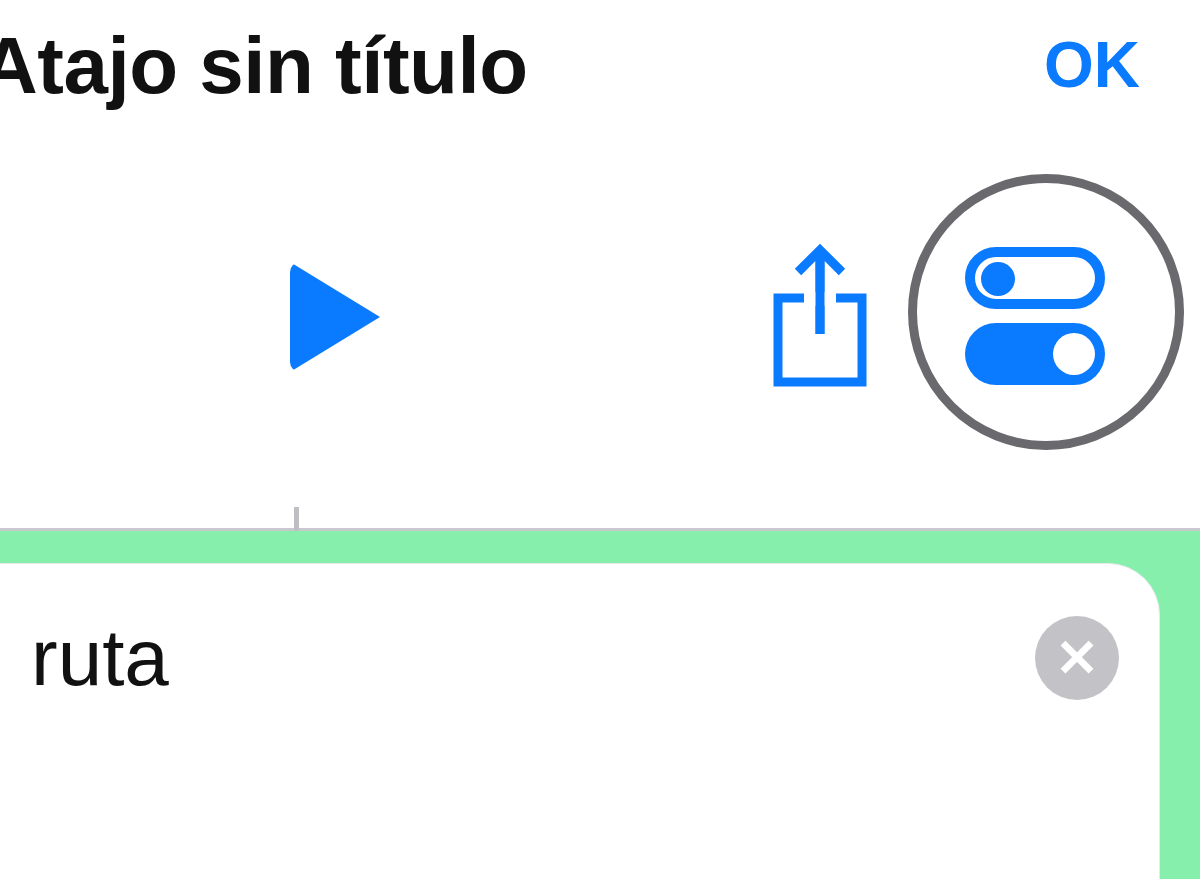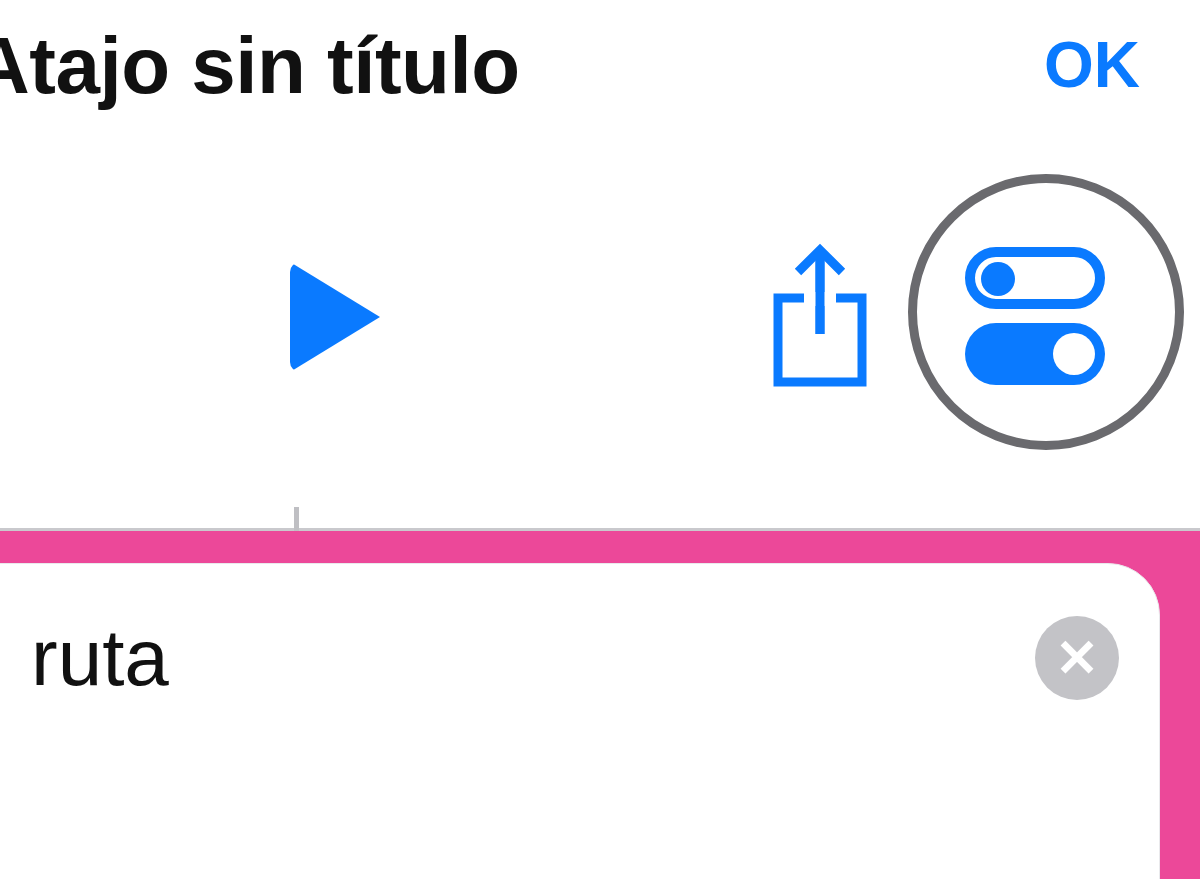--- a/index.html
+++ b/index.html
@@ -9,21 +9,21 @@
       overflow: hidden;
       font-family: -apple-system, "SF Pro Display", "Helvetica Neue", Arial, sans-serif;
       background: #ffffff;
       position: relative;
     }
 
     .title-bar {
       display: flex;
       align-items: flex-start;
       justify-content: space-between;
-      padding: 20px 60px 0 0;
+      padding: 20px 60px 0 8px;
     }
     .title-text {
       font-size: 80px;
       font-weight: 600;
       color: #111;
       letter-spacing: -0.5px;
       margin-left: -28px; 
     }
     .ok-button {
       font-size: 64px;
@@ -80,21 +80,21 @@
       top: 15px;
       cursor: pointer;
     }
 
     .card-area {
       position: absolute;
       left: 0;
       right: 0;
       top: 528px;
       bottom: 0;
-      background: #ec4899;
+      background: #86efac;
       border-top: 3px solid #c9c9cd;
     }
 
     .tick {
       position: absolute;
       left: 294px;
       top: -24px;
       width: 5px;
       height: 24px;
       background: #bfbfc3;

